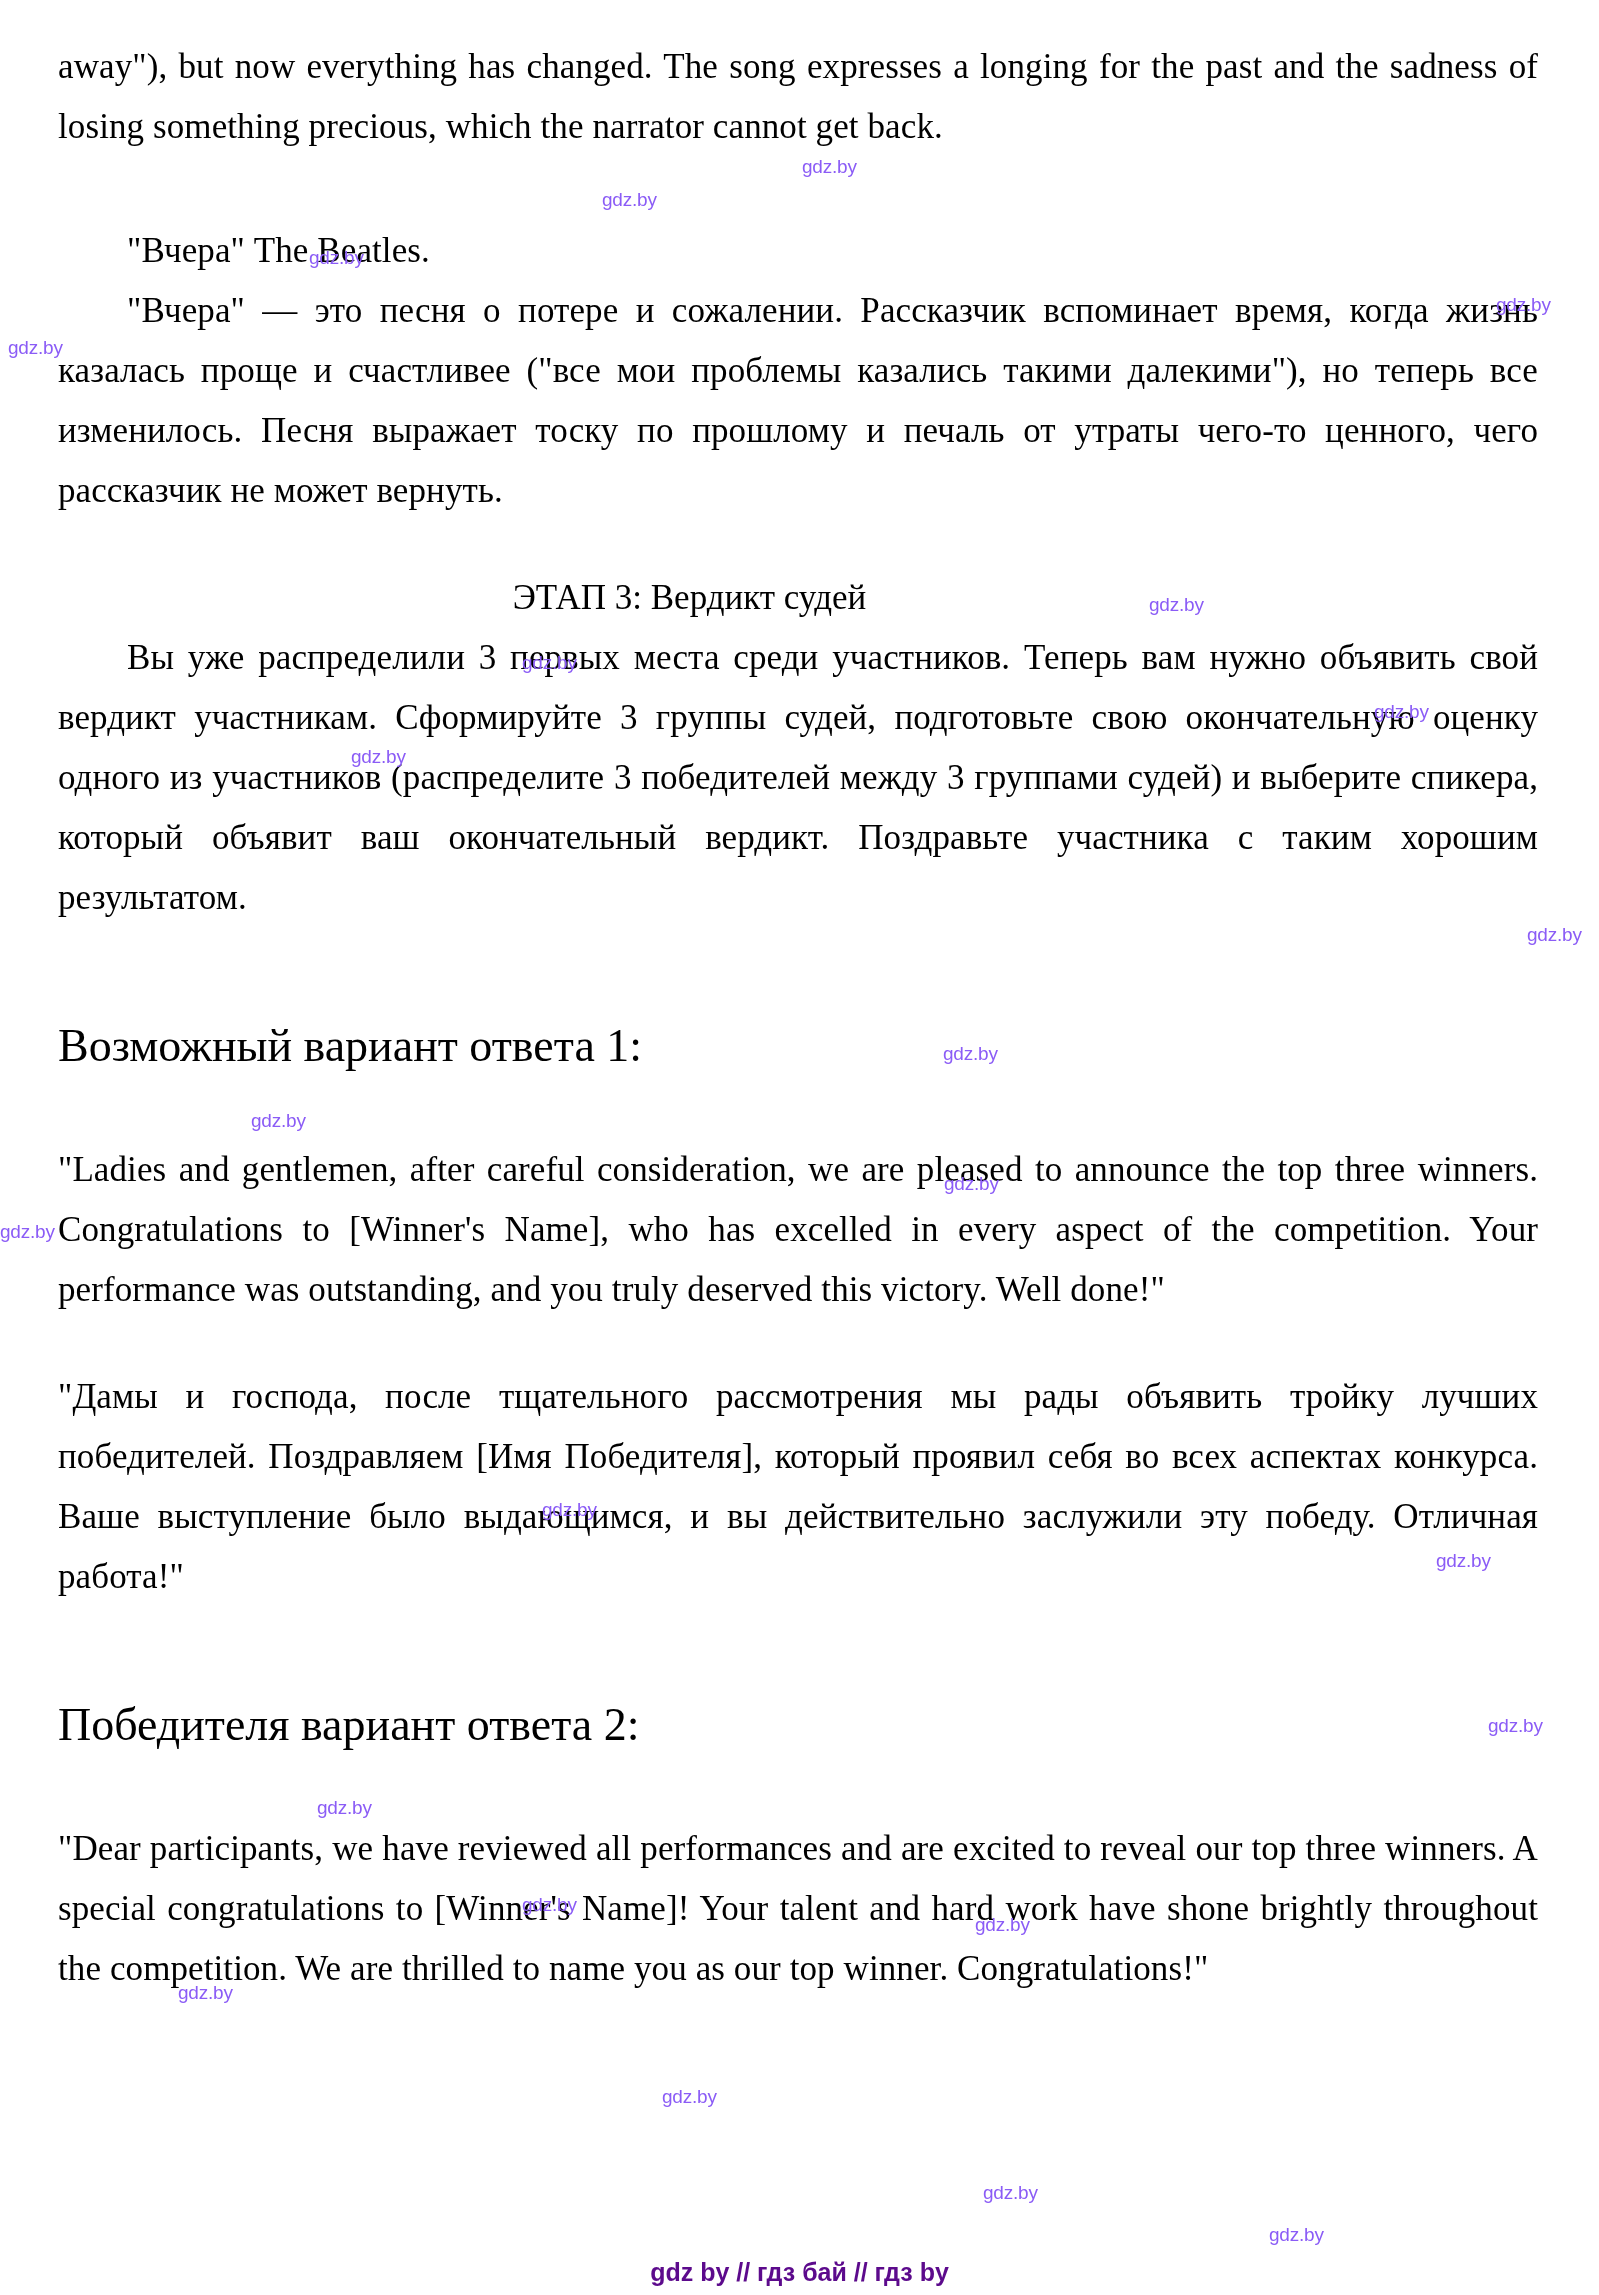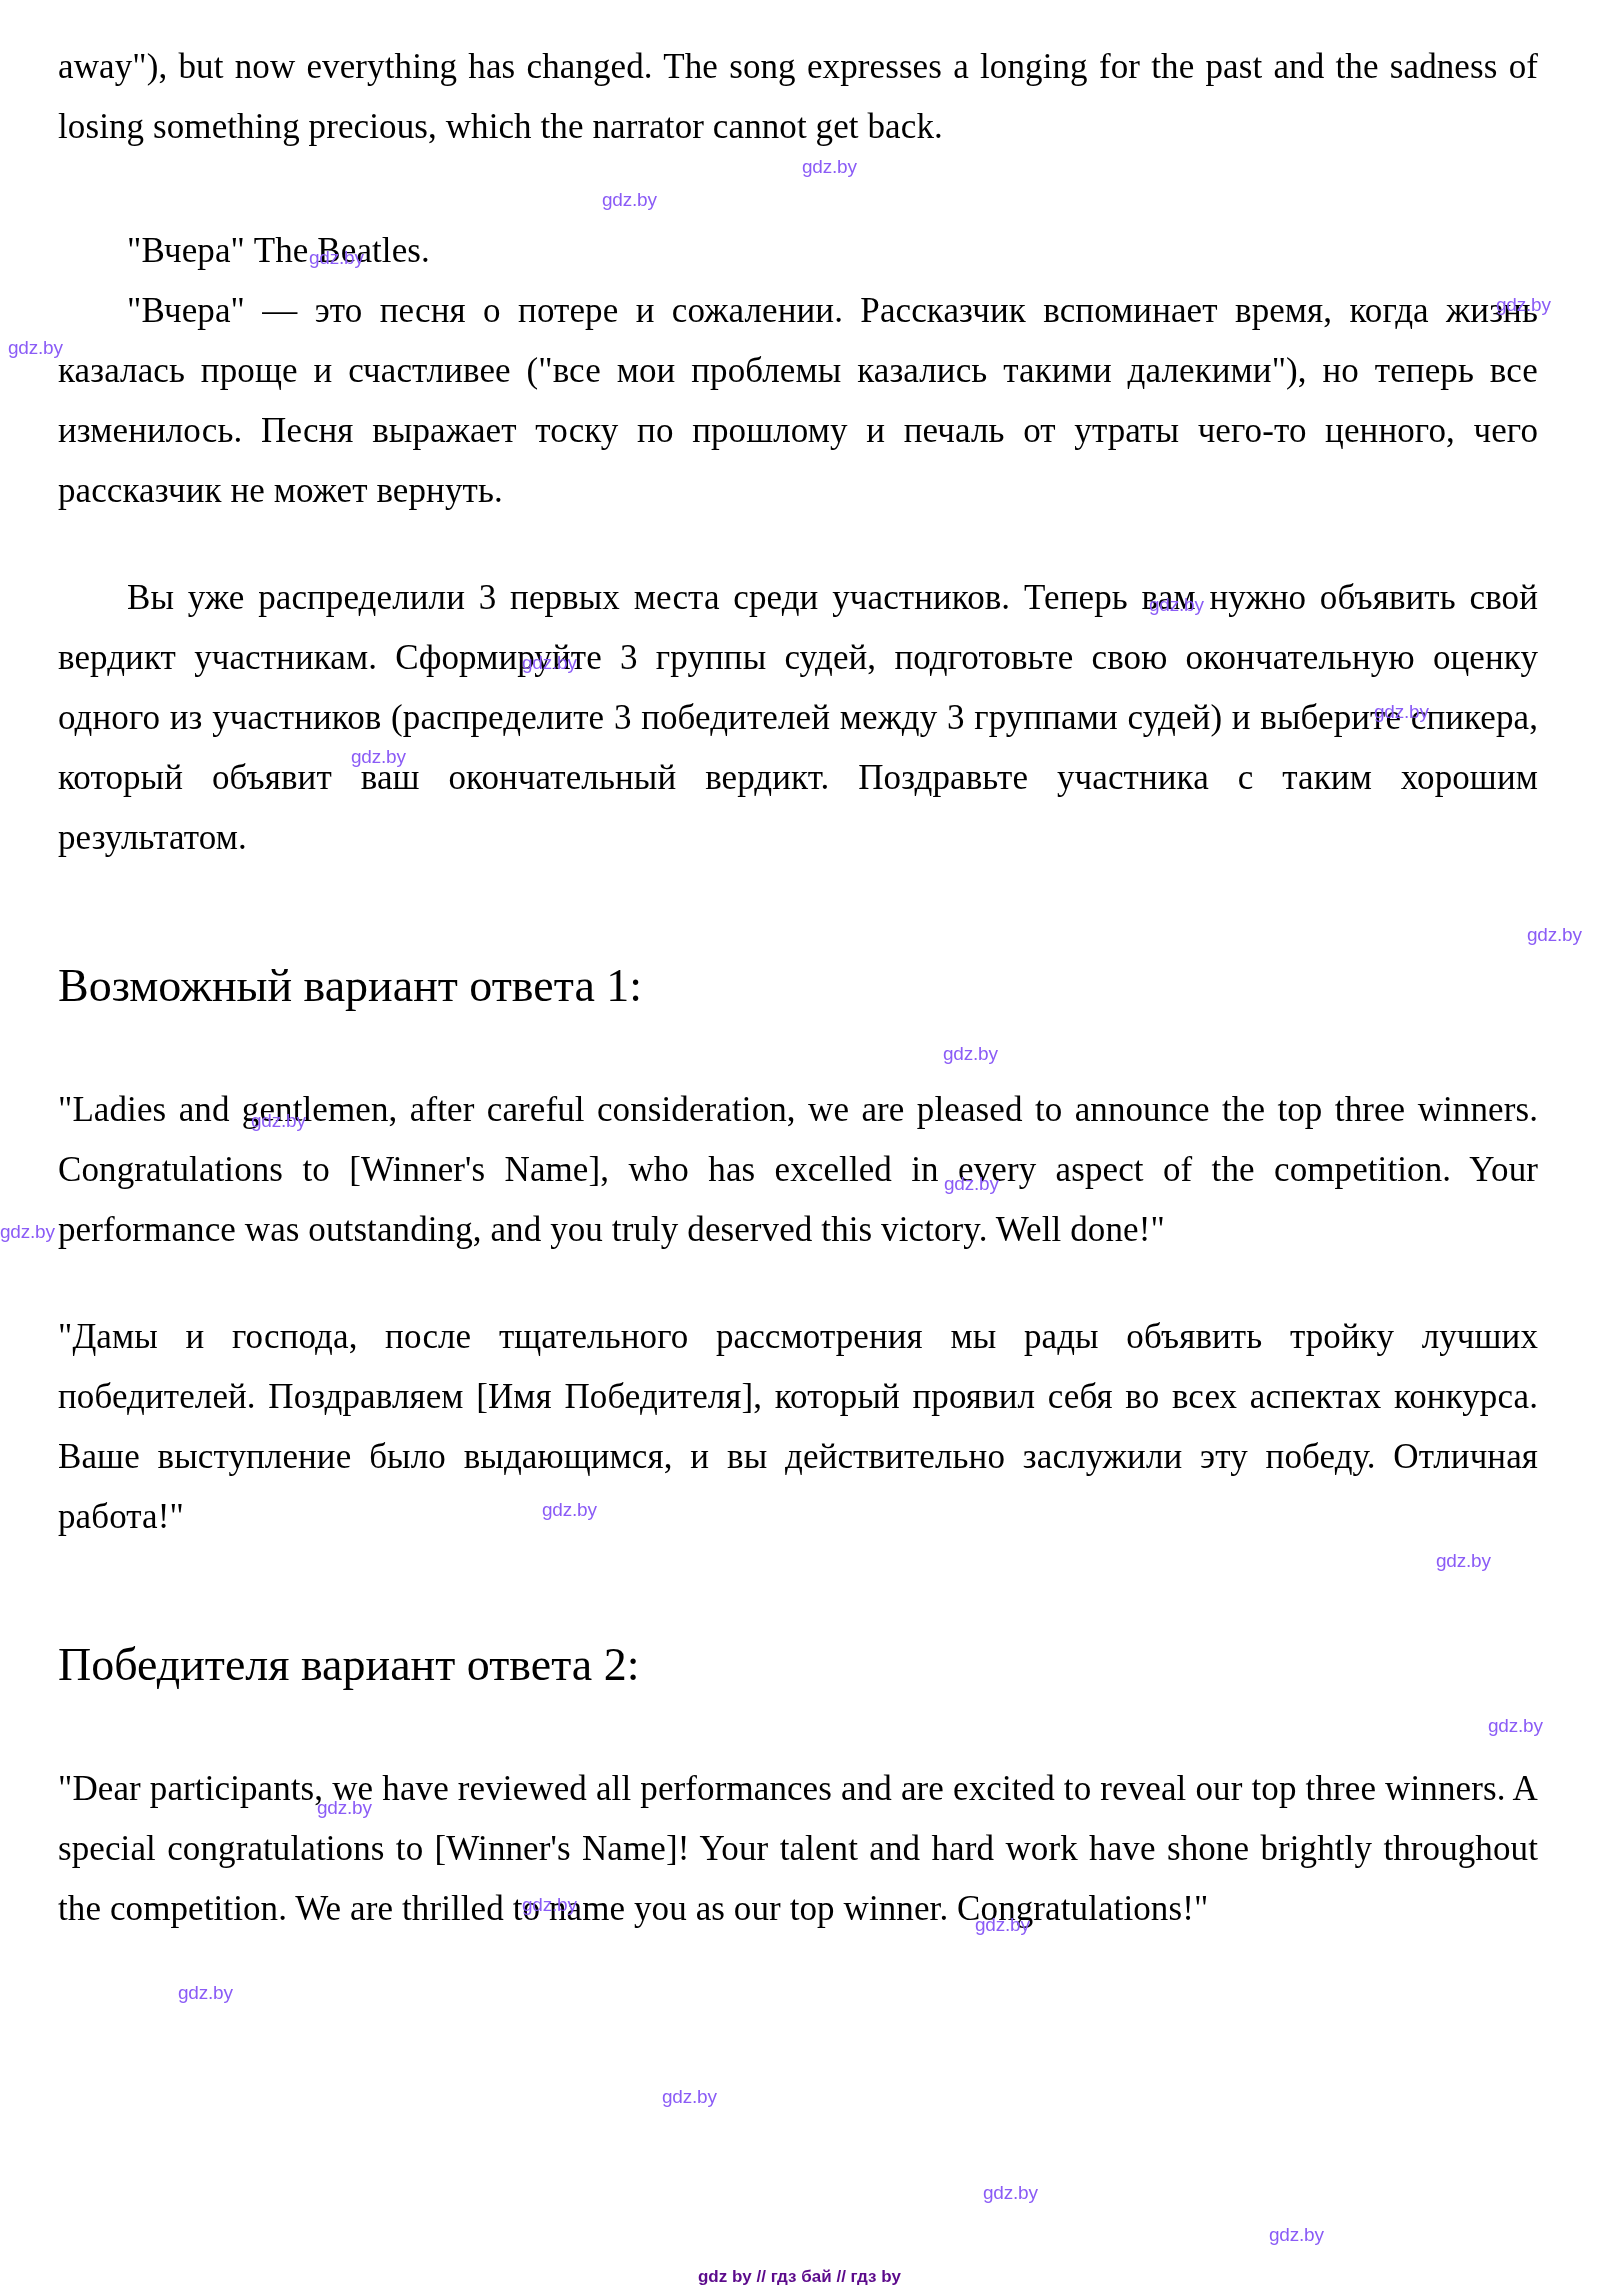--- a/index.html
+++ b/index.html
@@ -87,21 +87,21 @@
   }
 
   
   .promo-footer {
     position: absolute;
     bottom: 8px;
     left: 0;
     width: 100%;
     text-align: center;
     font-family: "Liberation Sans", "DejaVu Sans", sans-serif;
-    font-size: 17px;
+    font-size: 25px;
     font-weight: 700;
     color: #5c0a8c;
     white-space: nowrap;
   }
 </style>
 </head>
 <body>
 
 <div class="page">
 
@@ -111,20 +111,21 @@
     <p class="body-text">away"), but now everything has changed. The song expresses a longing for the past and the sadness of losing something precious, which the narrator cannot get back.</p>
 
     <div class="spacer-m"></div>
 
     <p class="body-text indent">"Вчера" The Beatles.</p>
 
     <p class="body-text indent">"Вчера" — это песня о потере и сожалении. Рассказчик вспоминает время, когда жизнь казалась проще и счастливее ("все мои проблемы казались такими далекими"), но теперь все изменилось. Песня выражает тоску по прошлому и печаль от утраты чего-то ценного, чего рассказчик не может вернуть.</p>
 
     <div class="spacer-s"></div>
 
+    <h2 class="stage-heading">ЭТАП 3: Вердикт судей</h2>
 
     <p class="body-text indent">Вы уже распределили 3 первых места среди участников. Теперь вам нужно объявить свой вердикт участникам.  Сформируйте 3 группы судей, подготовьте свою окончательную оценку одного из участников (распределите 3 победителей между 3 группами судей) и выберите спикера, который объявит ваш окончательный вердикт. Поздравьте участника с таким хорошим результатом.</p>
 
     <div class="spacer-l"></div>
 
     <p class="label-line">Возможный вариант ответа 1:</p>
 
     <div class="spacer-m"></div>
 
     <p class="body-text">"Ladies and gentlemen, after careful consideration, we are pleased to announce the top three winners. Congratulations to [Winner's Name], who has excelled in every aspect of the competition. Your performance was outstanding, and you truly deserved this victory. Well done!"</p>

